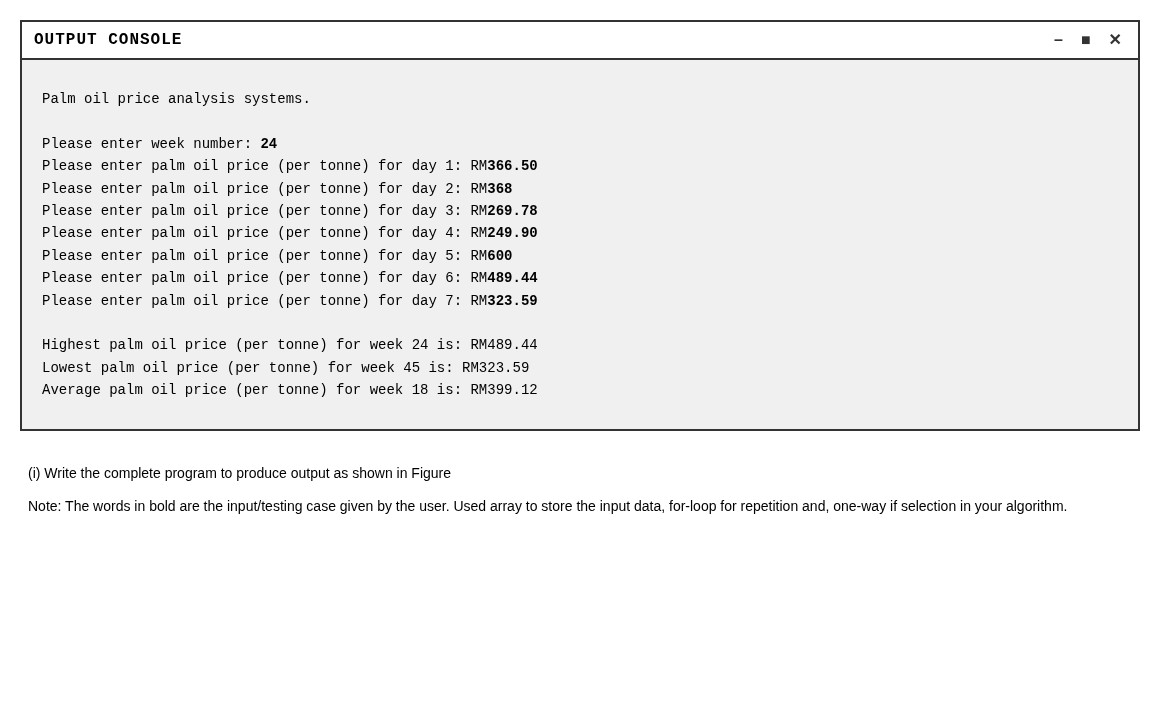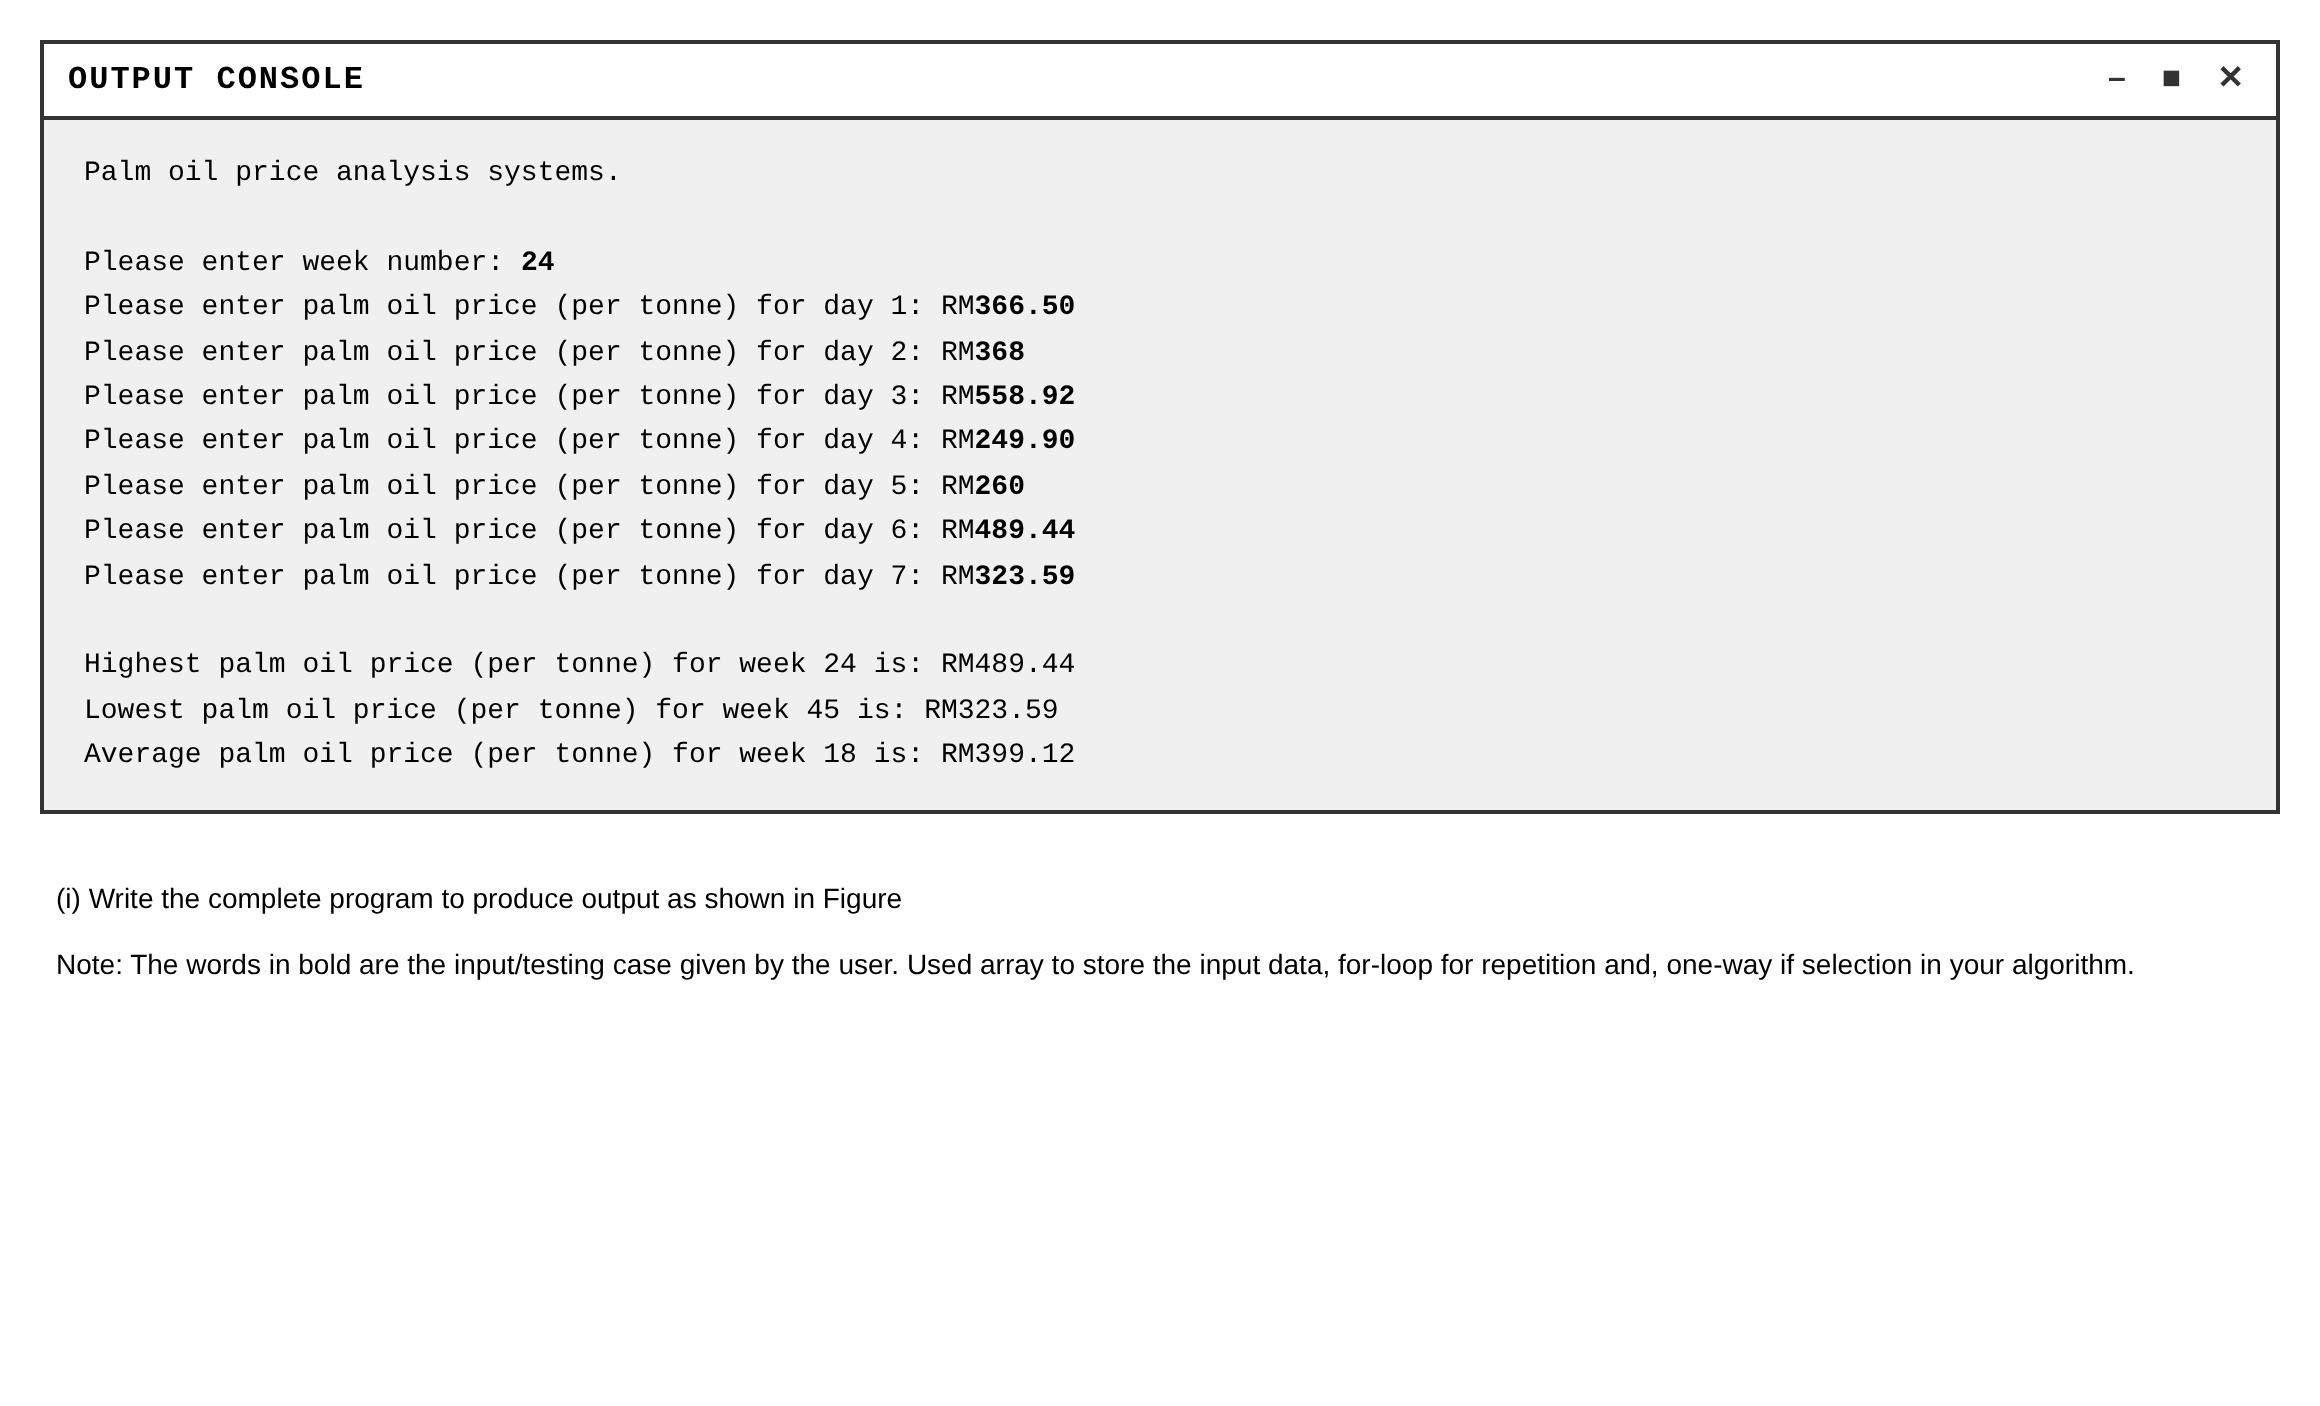--- a/index.html
+++ b/index.html
@@ -52,21 +52,21 @@
       font-weight: bold;
       color: #333;
       background: none;
       border: none;
       line-height: 1;
       padding: 2px 4px;
     }
 
     .console-body {
       background: #f0f0f0;
-      padding: 16px 20px;
+      padding: 28px 20px;
       font-family: 'Courier New', Courier, monospace;
       font-size: 14px;
       line-height: 1.6;
       color: #000000;
     }
 
     .console-line {
       white-space: pre;
     }
 
@@ -109,23 +109,23 @@
   </div>
   <div class="console-body">
 
     <div class="console-line">Palm oil price analysis systems.</div>
     <div class="console-spacer"></div>
 
     <div class="console-line">Please enter week number: <span class="bold-value">24</span></div>
 
     <div class="console-line">Please enter palm oil price (per tonne) for day 1: RM<span class="bold-value">366.50</span></div>
     <div class="console-line">Please enter palm oil price (per tonne) for day 2: RM<span class="bold-value">368</span></div>
-    <div class="console-line">Please enter palm oil price (per tonne) for day 3: RM<span class="bold-value">558.92</span></div>
+    <div class="console-line">Please enter palm oil price (per tonne) for day 3: RM<span class="bold-value">269.78</span></div>
     <div class="console-line">Please enter palm oil price (per tonne) for day 4: RM<span class="bold-value">249.90</span></div>
-    <div class="console-line">Please enter palm oil price (per tonne) for day 5: RM<span class="bold-value">260</span></div>
+    <div class="console-line">Please enter palm oil price (per tonne) for day 5: RM<span class="bold-value">600</span></div>
     <div class="console-line">Please enter palm oil price (per tonne) for day 6: RM<span class="bold-value">489.44</span></div>
     <div class="console-line">Please enter palm oil price (per tonne) for day 7: RM<span class="bold-value">323.59</span></div>
 
     <div class="console-spacer"></div>
 
     <div class="console-line">Highest palm oil price (per tonne) for week 24 is: RM489.44</div>
     <div class="console-line">Lowest palm oil price (per tonne) for week 45 is: RM323.59</div>
     <div class="console-line">Average palm oil price (per tonne) for week 18 is: RM399.12</div>
   </div>
 </div>

